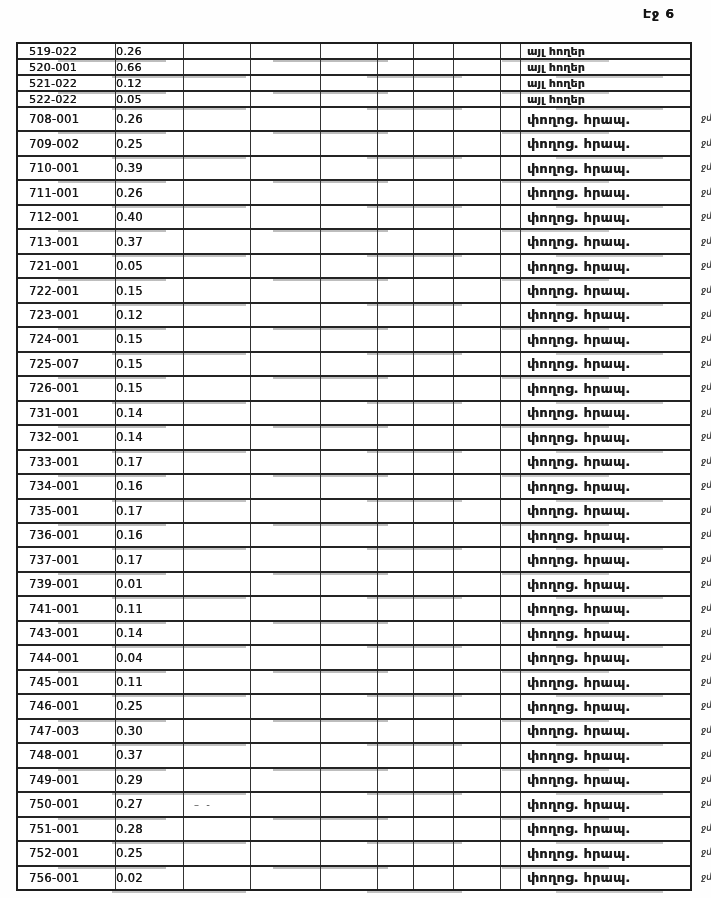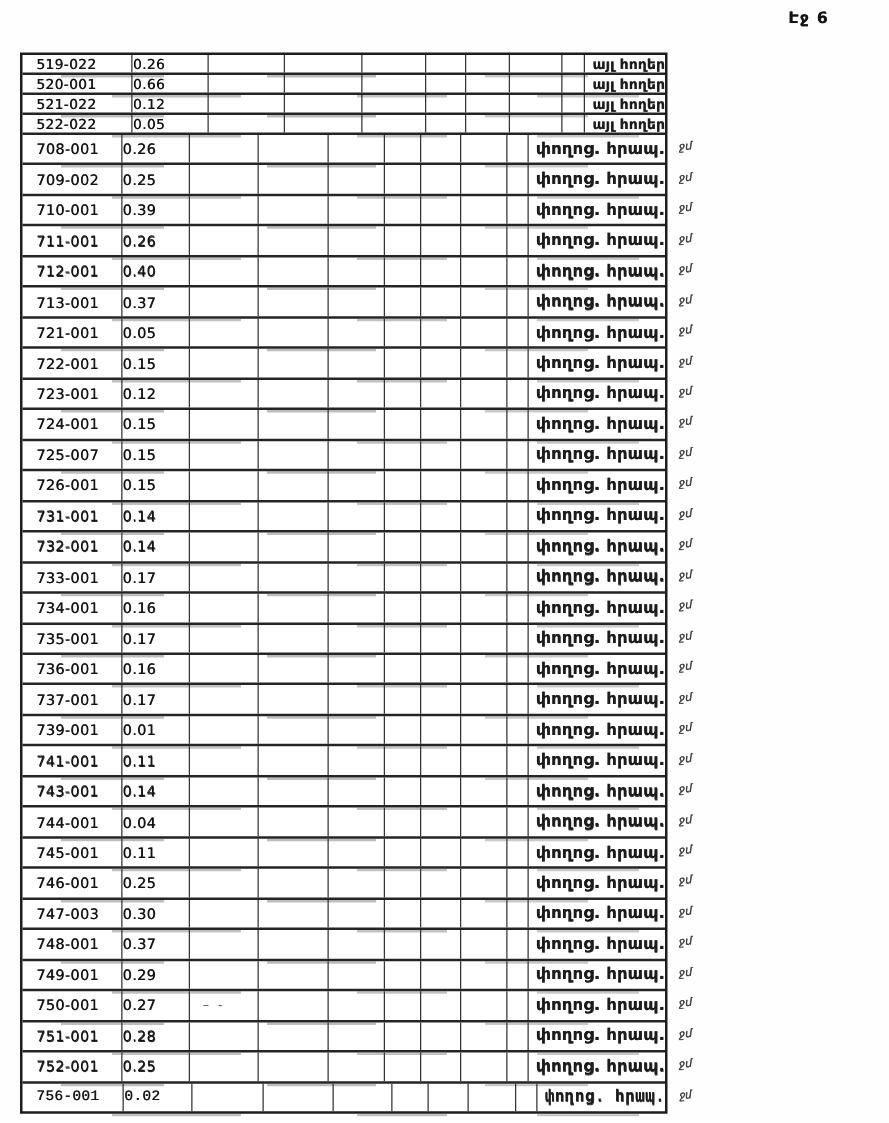--- a/index.html
+++ b/index.html
@@ -4,38 +4,38 @@
 <style>
   html,body{margin:0;padding:0;}
   body{width:711px;height:898px;background:#ffffff;overflow:hidden;}
   .page{
     position:relative;width:711px;height:898px;
     background:#fefefe;
     font-family:"DejaVu Sans","Liberation Sans",sans-serif;
     color:#1a1a1a;
   }
   .hdr{
-    position:absolute;top:6px;right:48px;
+    position:absolute;top:6px;right:36px;
     font-size:12.5px;font-weight:bold;letter-spacing:1px;
     color:#141414;text-shadow:0.3px 0.3px 0 #333;
   }
   .doc-table{
-    position:absolute;left:16px;top:42px;width:518px;height:849px;
+    position:absolute;left:16px;top:42px;width:676px;height:849px;
     border:2px solid #1d1d1d;
     box-sizing:border-box;
     display:flex;flex-direction:column;
     background:#fff;
   }
   .row{
     display:flex;flex:1 1 auto;position:relative;
     border-bottom:2px solid #242424;
     box-sizing:border-box;
   }
   .row.short{flex:0 0 16px;}
-  .row:last-child{border-bottom:none;font-family:Liberation Mono, monospace;}
+  .row:last-child{border-bottom:none;}
   
   .row::after{
     content:"";position:absolute;left:0;right:0;bottom:-4px;height:2px;pointer-events:none;
     background:linear-gradient(90deg,
       transparent 0 6%, rgba(110,110,110,.45) 6% 22%, transparent 22% 38%,
       rgba(90,90,90,.4) 38% 55%, transparent 55% 72%,
       rgba(120,120,120,.4) 72% 88%, transparent 88%);
   }
   .row:nth-child(2n)::after{
     background:linear-gradient(90deg,

